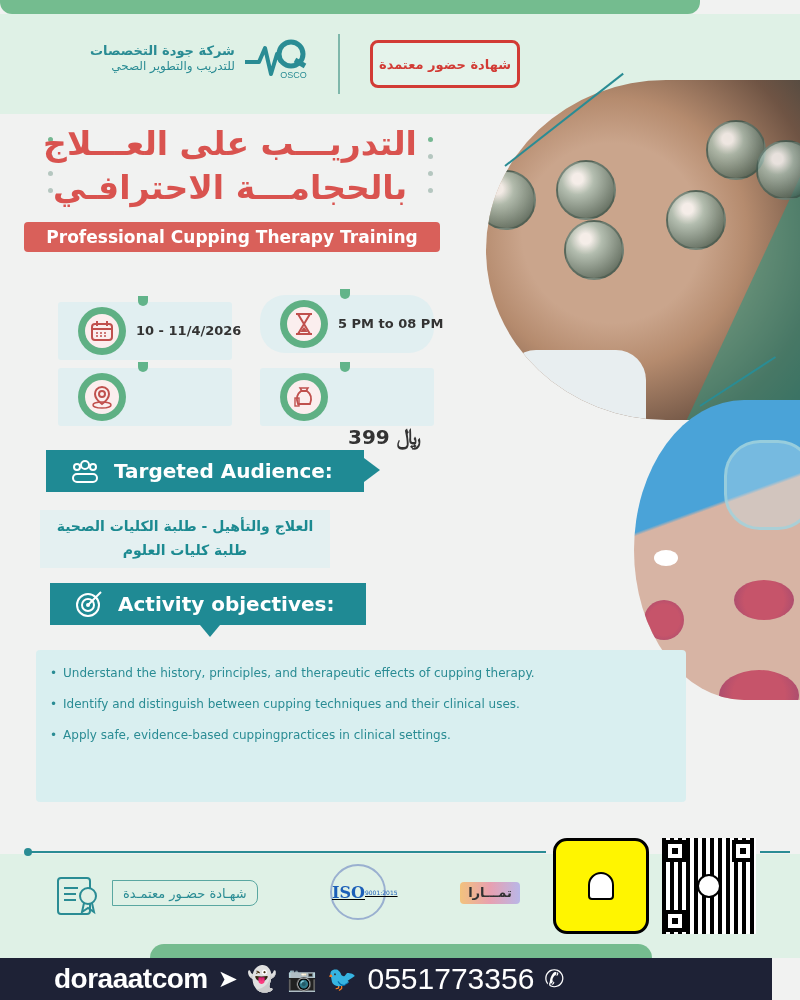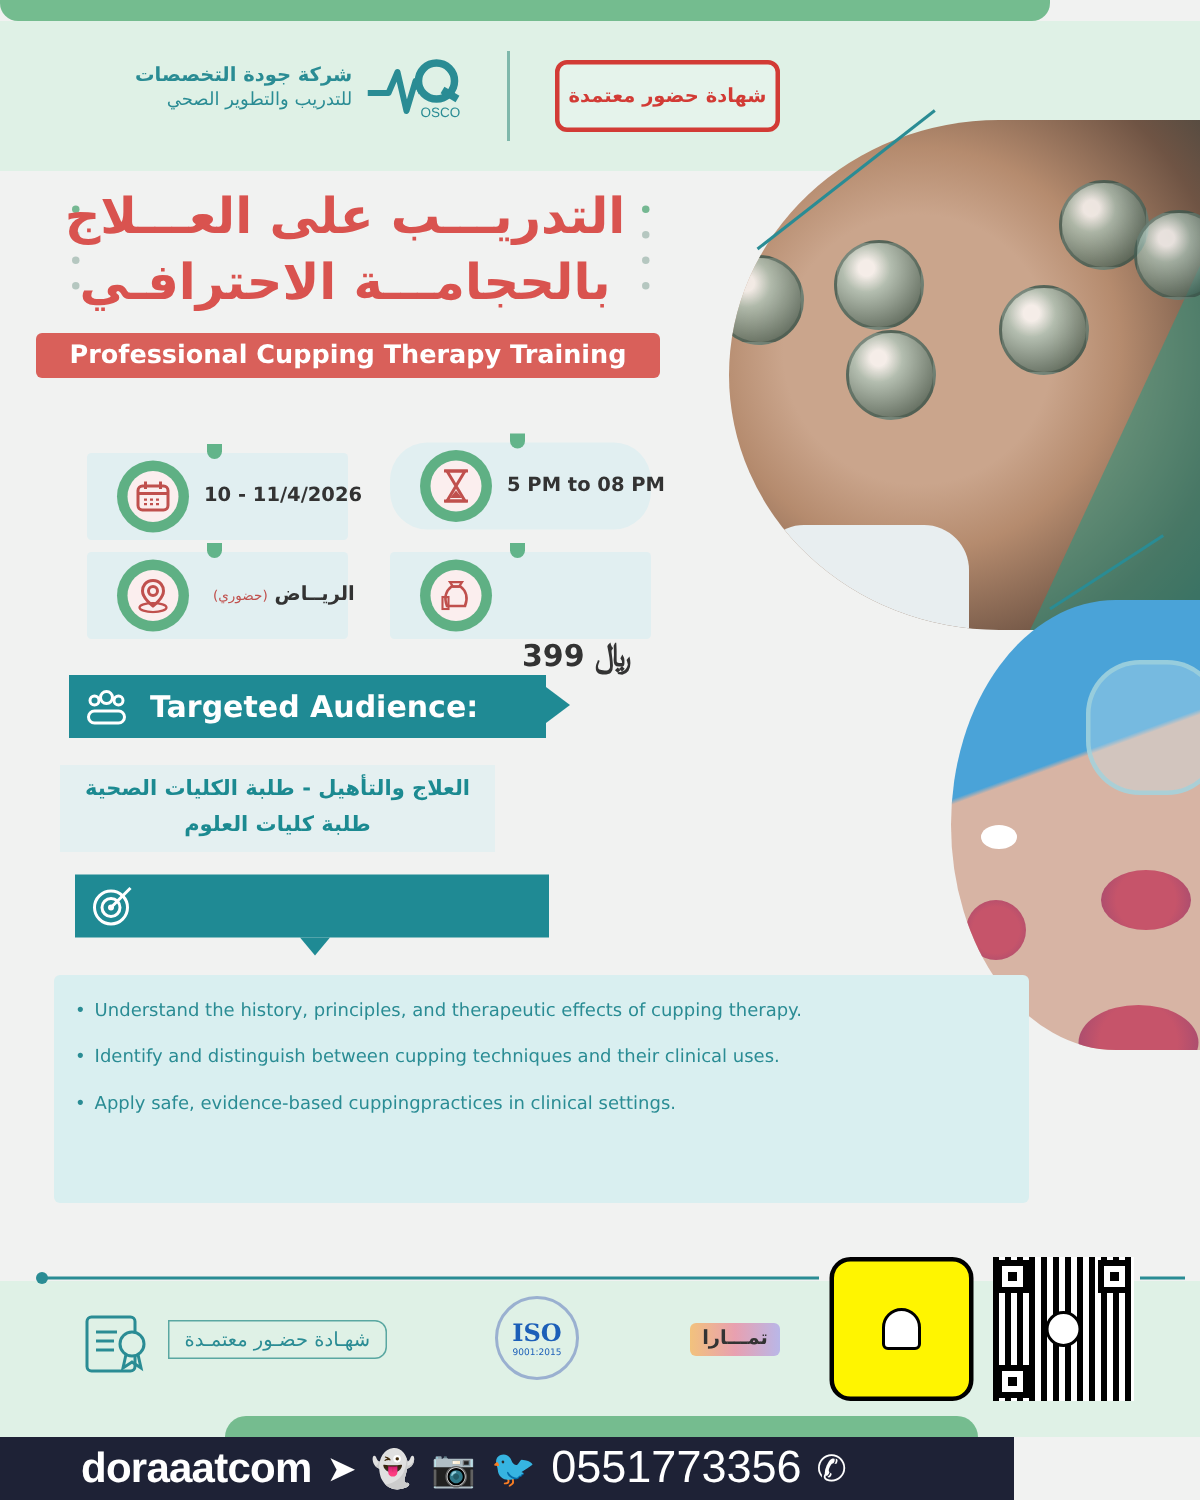--- a/index.html
+++ b/index.html
@@ -36,47 +36,47 @@
   .title-en { position: absolute; left: 24px; top: 222px; width: 416px; height: 30px; background: #d9605a; border-radius: 4px; color: #fff; font-weight: bold; font-size: 17px; line-height: 30px; text-align: center; font-family: "DejaVu Sans", sans-serif; }
 
   .info { position: absolute; width: 174px; height: 58px; background: #e1eff1; border-radius: 3px; }
   .info .tab { position: absolute; left: 80px; top: -6px; width: 10px; height: 10px; background: #62b48a; border-radius: 0 0 5px 5px; }
   .info .circle { position: absolute; left: 20px; top: 5px; width: 48px; height: 48px; border-radius: 50%; background: #5fb084; display: flex; align-items: center; justify-content: center; }
   .info .inner { width: 34px; height: 34px; border-radius: 50%; background: #fbeeee; display: flex; align-items: center; justify-content: center; }
   .info .txt { position: absolute; left: 78px; top: 0; height: 58px; line-height: 58px; font-weight: bold; font-size: 13px; color: #333; white-space: nowrap; }
   .info .txt.big { font-size: 20px; margin-top: 40px; }
   .info .txt.rtl { direction: rtl; }
 
-  .ribbon { position: absolute; background: #1f8a94; color: #fff; font-size: 20px; font-weight: bold; display: flex; align-items: center; padding-left: 10px; gap: 14px; }
+  .ribbon { position: absolute; background: #1f8a94; color: #fff; font-size: 20px; font-weight: bold; display: flex; align-items: center; padding-left: 24px; gap: 14px; }
   .ribbon.r1::after { content: ""; position: absolute; right: -16px; top: 8px; border-left: 16px solid #1f8a94; border-top: 12px solid transparent; border-bottom: 12px solid transparent; }
   .ribbon.r2::after { content: ""; position: absolute; left: 150px; bottom: -12px; border-top: 12px solid #1f8a94; border-left: 10px solid transparent; border-right: 10px solid transparent; }
   .audience { position: absolute; left: 40px; top: 510px; width: 290px; height: 58px; background: #e4f0f1; direction: rtl; text-align: center; color: #1c8a91; font-weight: bold; font-size: 14px; line-height: 24px; padding-top: 4px; }
   .objectives { position: absolute; left: 36px; top: 650px; width: 650px; height: 152px; background: #d9eff0; border-radius: 4px; padding: 8px 14px; }
   .objectives li { list-style: none; color: #2a8c94; font-size: 12px; line-height: 31px; font-family: "DejaVu Sans", sans-serif; white-space: nowrap; }
   .objectives li::before { content: "\2022"; margin-right: 6px; }
 
   .footer-line { position: absolute; left: 26px; top: 851px; width: 520px; height: 2px; background: #2a8c94; }
   .footer-line-r { position: absolute; left: 760px; top: 851px; width: 30px; height: 2px; background: #2a8c94; }
   .footer-dot { position: absolute; left: 24px; top: 848px; width: 8px; height: 8px; border-radius: 50%; background: #2a8c94; }
   .footer-band { position: absolute; left: 0; top: 854px; width: 800px; height: 104px; background: #dff1e6; }
   .cert-badge { position: absolute; left: 112px; top: 880px; height: 26px; border: 1px solid #5aa7a1; border-radius: 0 8px 8px 0; padding: 0 10px; display: flex; align-items: center; direction: rtl; color: #2a8c94; font-size: 13px; }
-  .iso { position: absolute; left: 330px; top: 864px; width: 56px; height: 56px; border-radius: 50%; border: 2px solid #9ab0d0; display: flex; align-items: center; justify-content: center; flex-direction: column; }
+  .iso { position: absolute; left: 330px; top: 864px; width: 56px; height: 56px; border-radius: 50%; border: 2px solid #9ab0d0; display: flex; align-items: center; justify-content: space-between; flex-direction: row; text-decoration: underline; }
   .iso .t { color: #1c5fb8; font-weight: bold; font-size: 16px; font-family: "DejaVu Serif", serif; }
   .iso .s { color: #1c5fb8; font-size: 6px; }
   .tamara { position: absolute; left: 460px; top: 882px; width: 60px; height: 22px; border-radius: 4px; background: linear-gradient(90deg, #f2c27d, #e8a0b0, #b9b7e8); color: #333; font-weight: bold; font-size: 13px; direction: rtl; text-align: center; line-height: 22px; }
   .snap { position: absolute; left: 553px; top: 838px; width: 96px; height: 96px; background: #fff500; border-radius: 14px; border: 3px solid #000; display: flex; align-items: center; justify-content: center; }
   .snap .ghost { width: 26px; height: 28px; background: #fff; border-radius: 13px 13px 4px 4px; border: 2px solid #000; }
   .qr { position: absolute; left: 662px; top: 838px; width: 94px; height: 96px; background: #fff;
     background-image: repeating-linear-gradient(90deg, #000 0 4px, transparent 4px 8px), repeating-linear-gradient(0deg, rgba(255,255,255,0.6) 0 4px, transparent 4px 9px); }
   .qr .corner { position: absolute; width: 22px; height: 22px; border: 4px solid #000; background: #fff; }
   .qr .corner::after { content: ""; position: absolute; left: 4px; top: 4px; width: 6px; height: 6px; background: #000; }
   .qr .wa { position: absolute; left: 35px; top: 36px; width: 24px; height: 24px; border-radius: 50%; background: #fff; border: 2px solid #000; }
 
   .bottom-tab { position: absolute; left: 150px; top: 944px; width: 502px; height: 20px; background: #75bc8f; border-radius: 14px 14px 0 0; }
-  .bottom-bar { position: absolute; left: 0; top: 958px; width: 676px; height: 42px; background: #1e2236; display: flex; align-items: center; padding: 0 8px; gap: 10px; color: #fff; }
+  .bottom-bar { position: absolute; left: 0; top: 958px; width: 772px; height: 42px; background: #1e2236; display: flex; align-items: center; padding: 0 8px; gap: 10px; color: #fff; }
   .bottom-bar .brand { font-weight: bold; font-size: 28px; font-family: "Liberation Sans", sans-serif; letter-spacing: -0.5px; margin-left: 46px; }
   .bottom-bar .phone { font-size: 30px; font-family: "Liberation Sans", sans-serif; }
   .bottom-bar .ico { font-size: 24px; line-height: 1; }
 </style>
 </head>
 <body>
 
 <div class="top-bar"></div>
 <div class="header-band"></div>
 
@@ -172,24 +172,20 @@
   <div class="tab"></div>
   <div class="circle">
       <div class="inner">
     <svg width="24" height="24" viewBox="0 0 24 24">
           <path d="M12 2 C7 2 5 6 5 9 C5 14 12 19 12 19 C12 19 19 14 19 9 C19 6 17 2 12 2 Z" fill="none" stroke="#c0504d" stroke-width="2"></path>
           <circle cx="12" cy="9" r="3" fill="none" stroke="#c0504d" stroke-width="2"></circle>
           <ellipse cx="12" cy="20" rx="9" ry="3" fill="none" stroke="#c0504d" stroke-width="1.5"></ellipse>
         </svg>
   </div>
     </div>
-  <div class="txt rtl" style="left:84px;">
-    <span>الريــاض</span>
-    <span style="font-size:9px;color:#c0504d;font-weight:normal;">(حضوري)</span>
-  </div>
 </div>
 
 <div class="info" style="left:260px;top:368px;">
   <div class="tab"></div>
   <div class="circle">
       <div class="inner">
     <svg width="24" height="24" viewBox="0 0 24 24">
           <path d="M9 6 C5 9 4 14 6 19 L18 19 C20 14 19 9 15 6 Z" fill="none" stroke="#c0504d" stroke-width="1.8"></path>
           <path d="M8 3 L16 3 L14 6 L10 6 Z" fill="none" stroke="#c0504d" stroke-width="1.5"></path>
           <rect x="3" y="13" width="4" height="8" fill="none" stroke="#c0504d" stroke-width="1.4"></rect>
@@ -216,20 +212,21 @@
   <div>طلبة كليات العلوم</div>
 </div>
 
 <div class="ribbon r2" style="left:50px;top:583px;width:316px;height:42px;">
   <svg width="30" height="30" viewBox="0 0 30 30">
       <circle cx="14" cy="16" r="11" fill="none" stroke="#fff" stroke-width="2"></circle>
       <circle cx="14" cy="16" r="6" fill="none" stroke="#fff" stroke-width="2"></circle>
       <circle cx="14" cy="16" r="2" fill="#fff"></circle>
       <line x1="14" y1="16" x2="27" y2="3" stroke="#fff" stroke-width="2"></line>
     </svg>
+  <span>Activity objectives:</span>
 </div>
 <ul class="objectives">
   <li>Understand the history, principles, and therapeutic effects of cupping therapy.</li>
   <li>Identify and distinguish between cupping techniques and their clinical uses.</li>
   <li>Apply safe, evidence-based cuppingpractices in clinical settings.</li>
 </ul>
 
 <div class="footer-band"></div>
 <div class="footer-line"></div>
 <div class="footer-line-r"></div>

